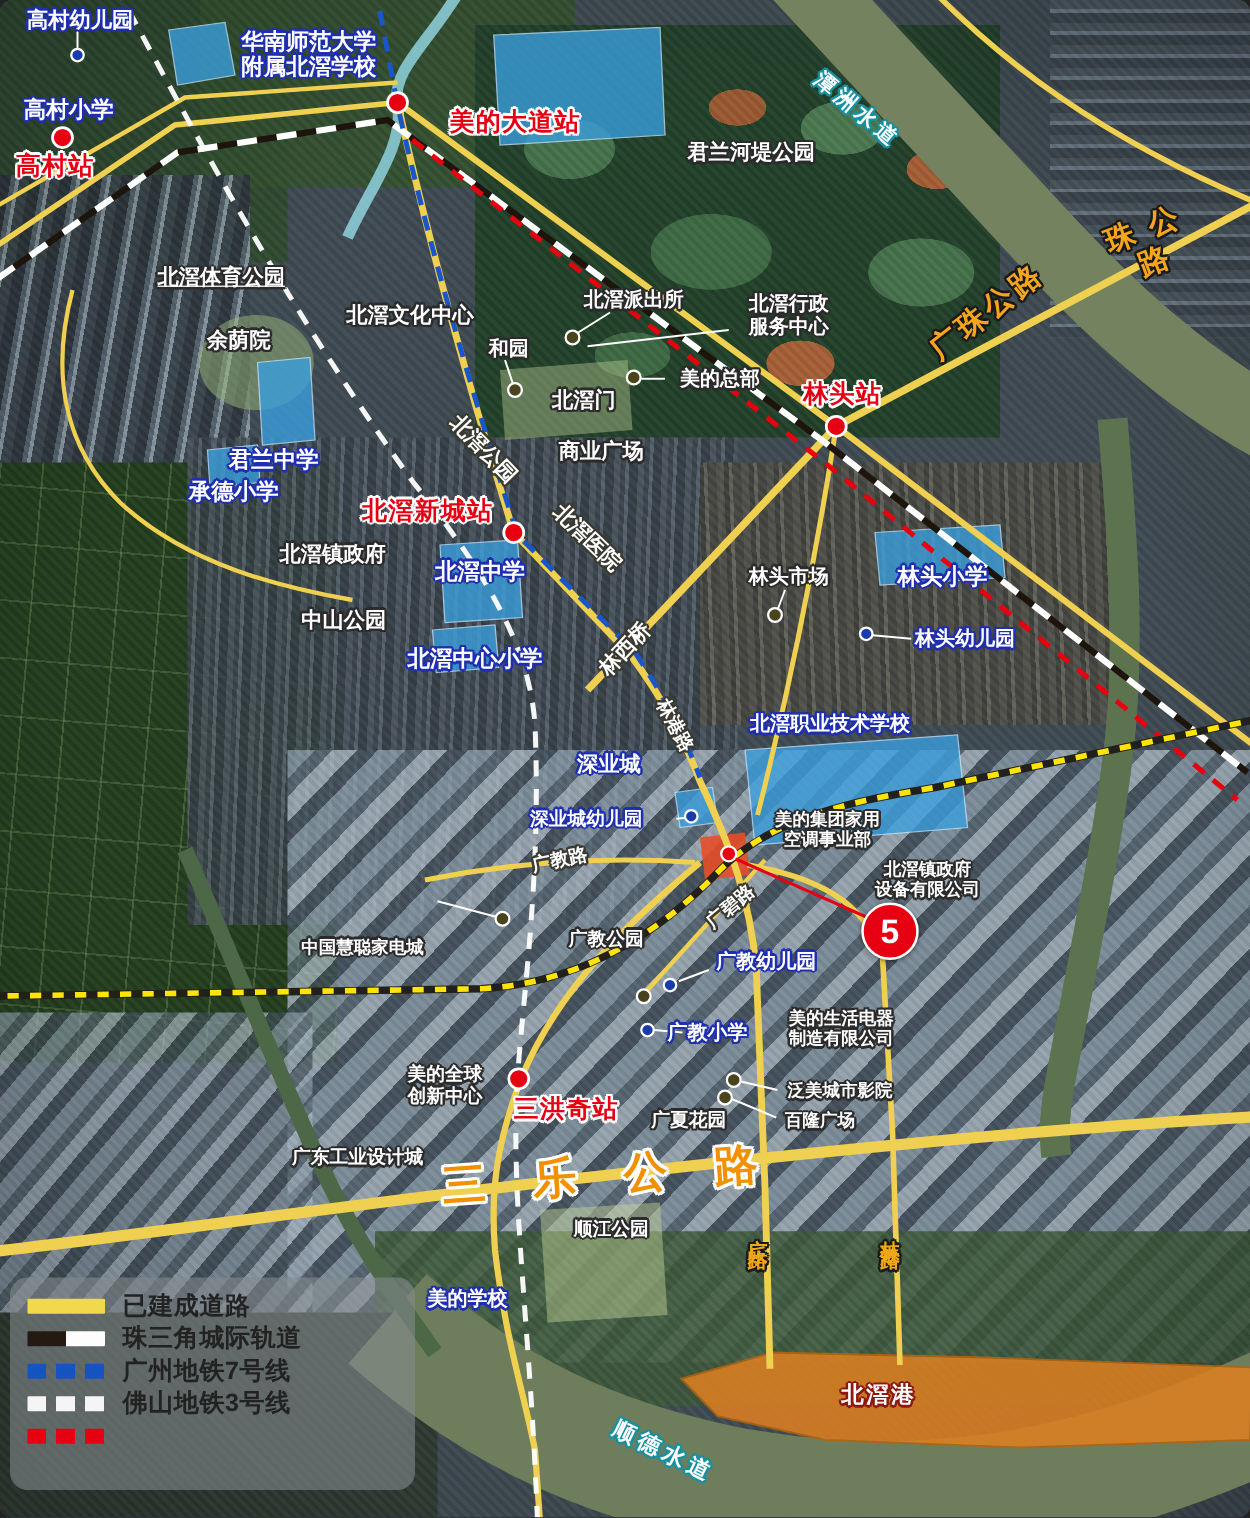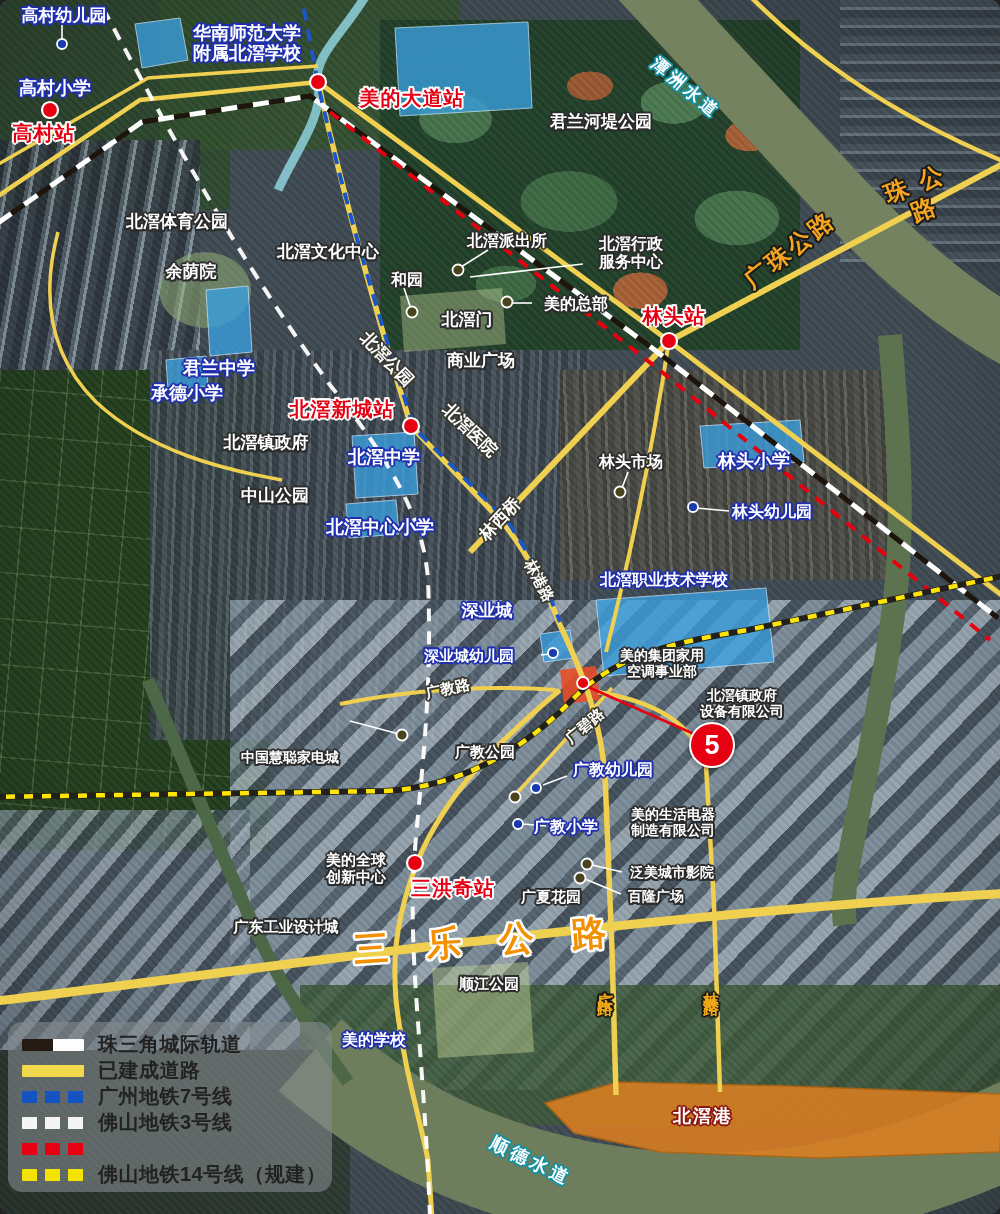--- a/index.html
+++ b/index.html
@@ -190,21 +190,21 @@
       <span class="lbl sc" style="left: 380px; top: 527px; font-size: 18px;">北滘中心小学</span>
       <span class="lbl sc" style="left: 754px; top: 461px; font-size: 18px;">林头小学</span>
       <span class="lbl sc" style="left: 772px; top: 512px; font-size: 16px;">林头幼儿园</span>
       <span class="lbl sc" style="left: 664px; top: 580px; font-size: 16px;">北滘职业技术学校</span>
       <span class="lbl sc" style="left: 487px; top: 611px; font-size: 17px;">深业城</span>
       <span class="lbl sc" style="left: 469px; top: 656px; font-size: 15px;">深业城幼儿园</span>
       <span class="lbl sc" style="left: 613px; top: 770px; font-size: 16px;">广教幼儿园</span>
       <span class="lbl sc" style="left: 566px; top: 827px; font-size: 16px;">广教小学</span>
       <span class="lbl sc" style="left: 374px; top: 1040px; font-size: 16px;">美的学校</span>
       <span class="lbl pl" style="left: 601px; top: 122px; font-size: 17px;">君兰河堤公园</span>
-      <span class="lbl pl" style="left: 177px; top: 222px; font-size: 17px;">北滘体育公园</span>
+      <span class="lbl pl" style="left: 177px; top: 222px; font-size: 17px; text-decoration: underline;">北滘体育公园</span>
       <span class="lbl pl" style="left: 191px; top: 272px; font-size: 17px;">余荫院</span>
       <span class="lbl pl" style="left: 328px; top: 252px; font-size: 17px;">北滘文化中心</span>
       <span class="lbl pl" style="left: 407px; top: 280px; font-size: 16px;">和园</span>
       <span class="lbl pl" style="left: 507px; top: 241px; font-size: 16px;">北滘派出所</span>
       <span class="lbl pl" style="left: 631px; top: 253px; font-size: 16px;">北滘行政
 服务中心</span>
       <span class="lbl pl" style="left: 576px; top: 304px; font-size: 16px;">美的总部</span>
       <span class="lbl pl" style="left: 467px; top: 320px; font-size: 17px;">北滘门</span>
       <span class="lbl pl" style="left: 481px; top: 361px; font-size: 17px;">商业广场</span>
       <span class="lbl pl" style="left: 266px; top: 443px; font-size: 17px;">北滘镇政府</span>
@@ -243,36 +243,32 @@
       <span class="lbl rv" style="left: 711px; top: 985px; font-size: 16px;">林港路</span>
       <span class="lbl wa" style="left: 686px; top: 88px; font-size: 17px; transform: translate(-50%, -50%) rotate(40deg);">潭洲水道</span>
       <span class="lbl wa" style="left: 531px; top: 1161px; font-size: 18px; transform: translate(-50%, -50%) rotate(26deg);">顺德水道</span>
       <span class="lbl po" style="left: 681px; top: 1116px; font-size: 18px;">北滘港</span>
     </div>
 
   <div id="marker5" style="left:712px;top:745px;">5</div>
 
   <div id="legend">
       <div class="lg-row">
+        <div class="lg-swatch sw-solid"></div>
+        <span class="lg-label">已建成道路</span>
+      </div>
+      <div class="lg-row">
         <div class="lg-swatch sw-bw"></div>
         <span class="lg-label">珠三角城际轨道</span>
       </div>
       <div class="lg-row">
-        <div class="lg-swatch sw-solid"></div>
-        <span class="lg-label">已建成道路</span>
-      </div>
-      <div class="lg-row">
         <div class="lg-swatch sw-blue"></div>
         <span class="lg-label">广州地铁7号线</span>
       </div>
       <div class="lg-row">
         <div class="lg-swatch sw-white"></div>
         <span class="lg-label">佛山地铁3号线</span>
       </div>
       <div class="lg-row">
         <div class="lg-swatch sw-red"></div>
       </div>
-      <div class="lg-row">
-        <div class="lg-swatch sw-yellow"></div>
-        <span class="lg-label">佛山地铁14号线（规建）</span>
-      </div>
     </div>
 </div>
 
 </body></html>

